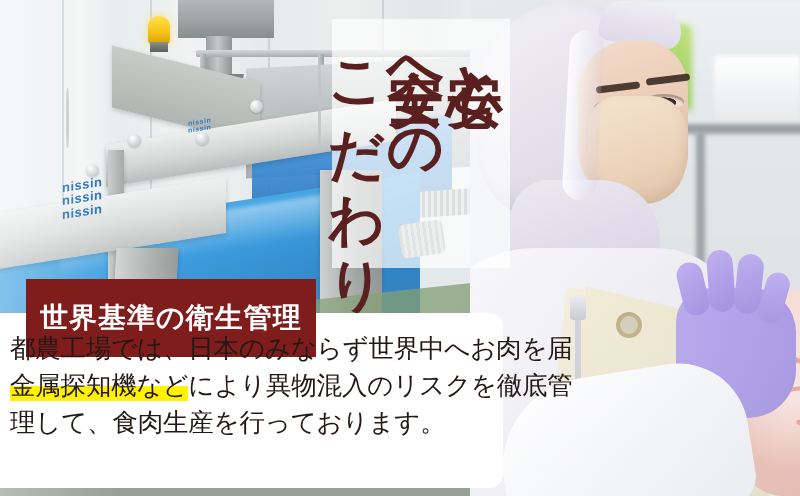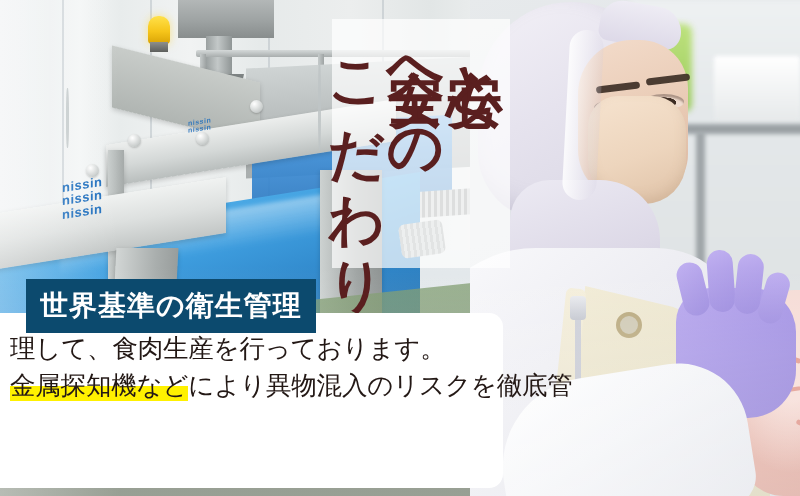--- a/index.html
+++ b/index.html
@@ -368,24 +368,24 @@
     width: 503px; height: 175px;
     background: #ffffff;
     border-radius: 0 14px 14px 0;
   }
 
   
   .sub-banner {
     position: absolute;
     left: 26px; top: 279px;
     height: 44px;
-    padding: 5px 14px;
+    padding: 17px 14px;
     display: flex;
     align-items: center;
-    background: #0c4a6e;
+    background: #7f1d1d;
   }
   .sub-banner-text {
     font-family: "DejaVu Serif", "Liberation Serif", serif;
     font-weight: 700;
     font-size: 28px;
     letter-spacing: 1px;
     color: #ffffff;
     line-height: 1;
     white-space: nowrap;
   }
@@ -523,17 +523,18 @@
     <div class="headline-col c3">こだわり</div>
   </div>
 
   <div class="text-panel"></div>
 
   <div class="sub-banner">
     <span class="sub-banner-text">世界基準の衛生管理</span>
   </div>
 
   <div class="body-copy">
+    <span class="body-line">都農工場では、日本のみならず世界中へお肉を届</span>
+    <span class="body-line"><span class="hl">金属探知機など</span><span>により異物混入のリスクを徹底管</span></span>
     <span class="body-line">理して、食肉生産を行っております。</span>
-    <span class="body-line"><span class="hl">金属探知機など</span><span>により異物混入のリスクを徹底管</span></span>
   </div>
 
 </div>
 
 </body></html>

